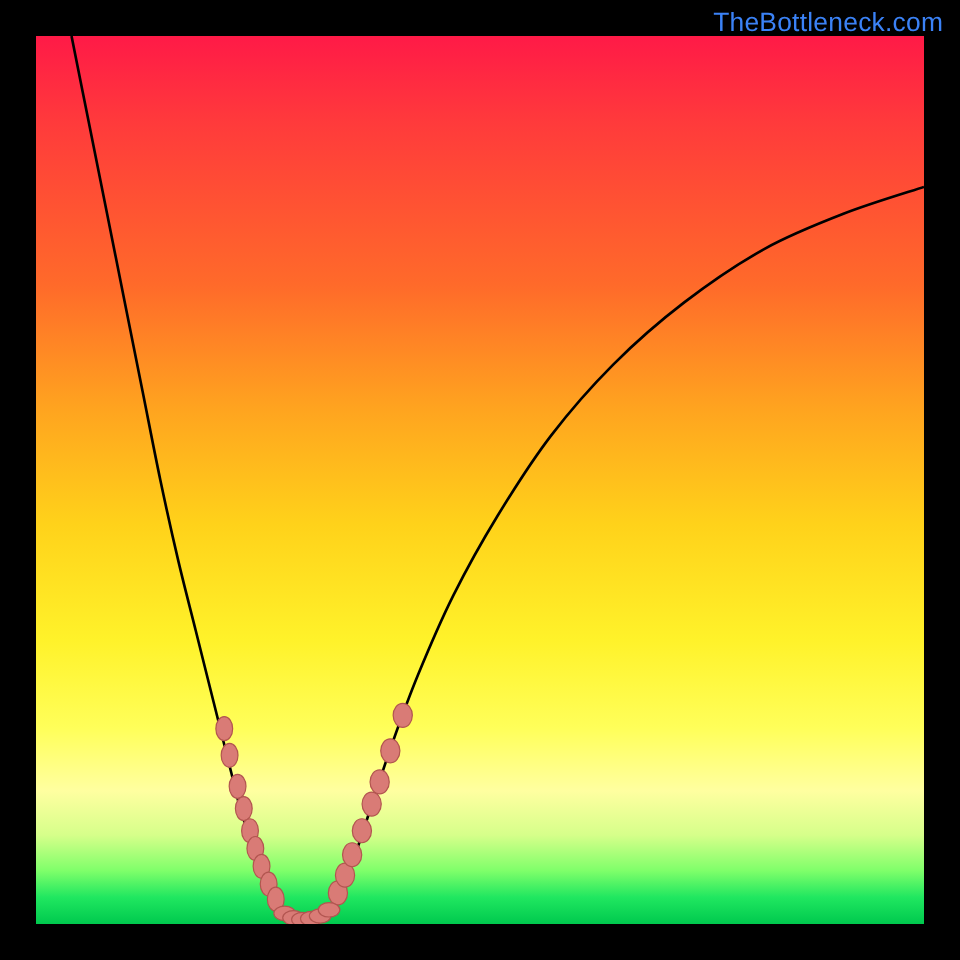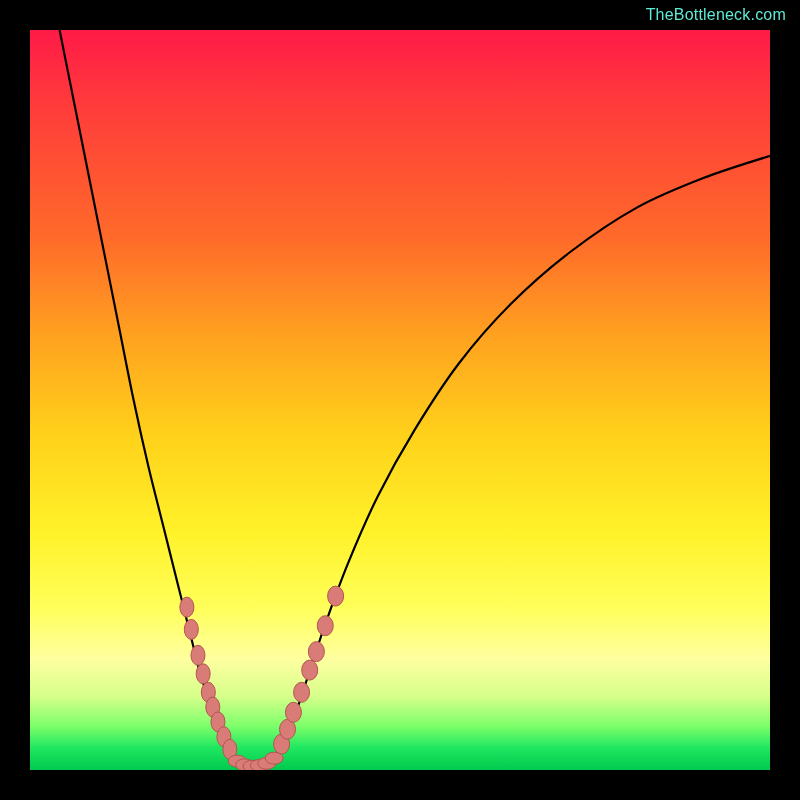--- a/index.html
+++ b/index.html
@@ -35,22 +35,22 @@
       #d6ff8a 90%,
       #7fff6a 94%,
       #20e760 97%,
       #00c94e 100%
     );
   }
   .watermark {
     position: absolute;
     top: 6px;
     right: 14px;
-    color: #5eead4;
-    font-size: 16px;
+    color: #3b82f6;
+    font-size: 22px;
     font-weight: 500;
     letter-spacing: 0.2px;
     user-select: none;
   }
   svg.curve {
     position: absolute;
     inset: 0;
     width: 740px;
     height: 740px;
   }

